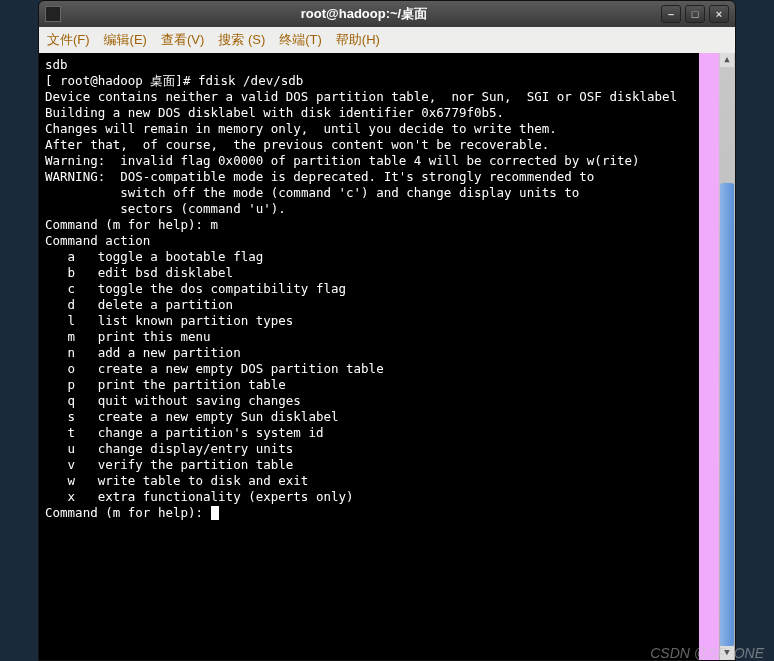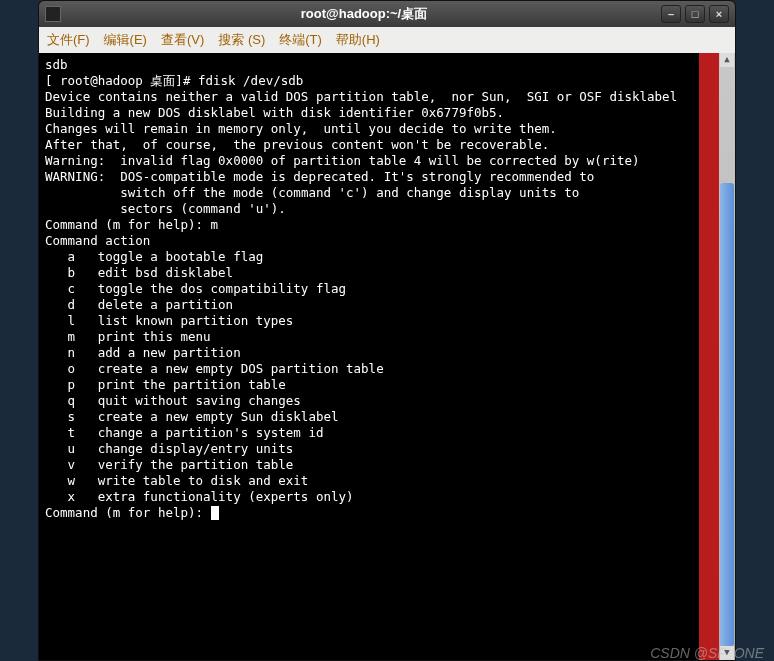--- a/index.html
+++ b/index.html
@@ -77,21 +77,21 @@
       font-size: 13px;
       color: #a16207;
       gap: 14px;
     }
     .menu-item {
       cursor: pointer;
     }
     .terminal-area {
       flex: 1;
       display: flex;
-      background: #b91c1c;
+      background: #f0abfc;
       gap: 20px;
     }
     .terminal {
       flex: 1;
       background: #000;
       color: #fff;
       font-family: "DejaVu Sans Mono", monospace;
       font-size: 12.5px;
       line-height: 16px;
       padding: 4px 6px;

